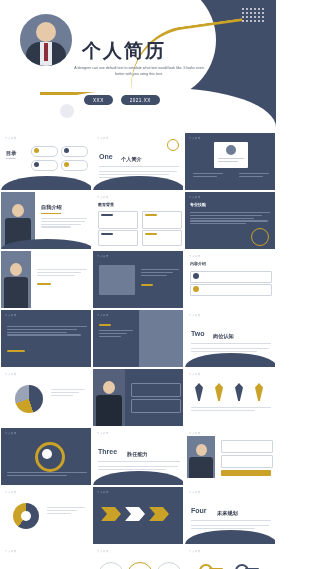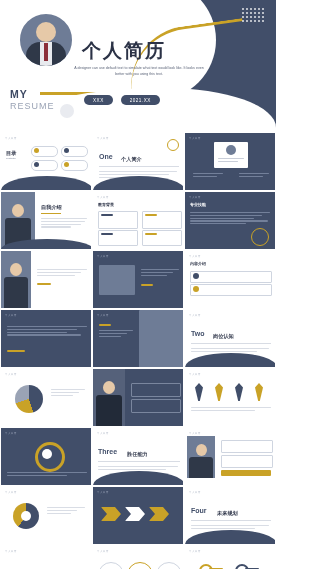--- a/index.html
+++ b/index.html
@@ -114,24 +114,20 @@
     <div class="circ-dec"></div>
 
     <div class="cover-title">个人简历</div>
     <div class="cover-sub">A designer can use default text to simulate what text would look like. It looks even better with you using this text.</div>
 
     <div class="pill-row">
       <span class="pill">XXX</span>
       <span class="pill">2021.XX</span>
     </div>
 
-    <div class="my-res">
-      <b>MY</b>
-      <span>RESUME</span>
-    </div>
   </div>
 
   <div class="grid">
 
     <div class="slide">
       <div class="tag">个人简历</div>
       <div class="ttl" style="left:5px;top:17px;">目录</div>
       <div class="smalltxt" style="left:5px;top:24px;">contents</div>
       <div class="box" style="left:30px;top:13px;width:25px;height:9px;border-radius:5px;"></div>
       <div class="box" style="left:60px;top:13px;width:25px;height:9px;border-radius:5px;"></div>

